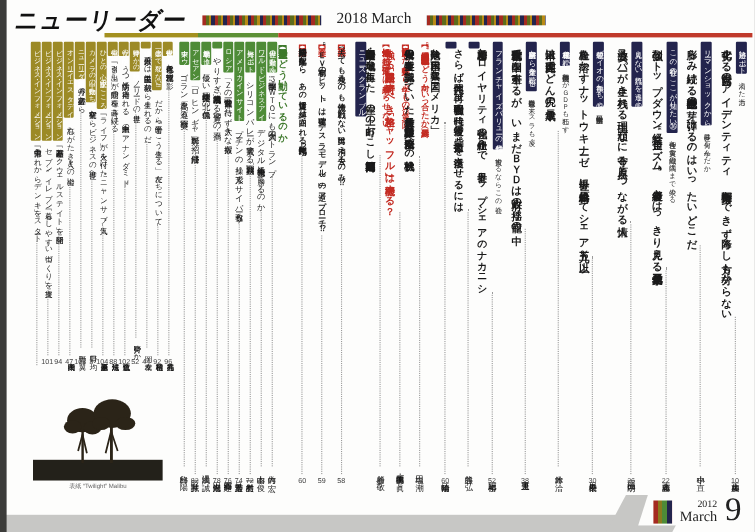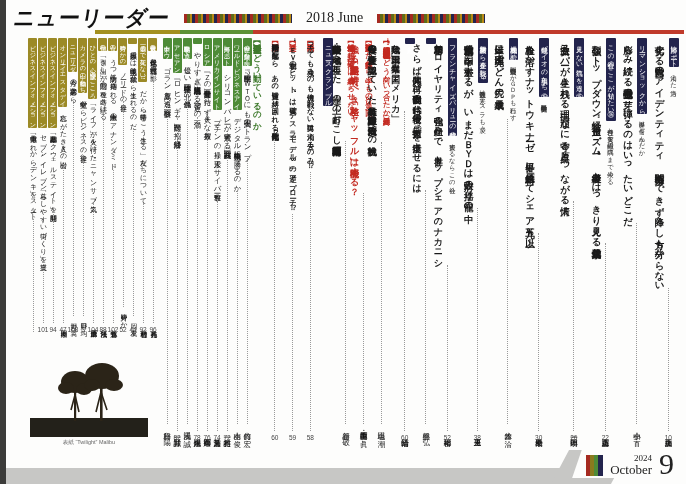--- a/index.html
+++ b/index.html
@@ -59,21 +59,21 @@
   .issue .inum{font-family:"Liberation Serif",serif;font-size:30px;color:#222;line-height:0.85;}
 </style>
 </head>
 <body>
 
 <div id="canvas">
 
   <div class="header">
     <div class="logo">ニューリーダー</div>
     <div class="stripes"></div>
-    <div class="hdate">2018 June</div>
+    <div class="hdate">2018 March</div>
     <div class="stripes"></div>
   </div>
 
   <div class="secbar" style="left:95px;width:85px;background:#a3901f;"></div>
   <div class="secbar" style="left:180px;width:73px;background:#5d9136;"></div>
   <div class="secbar" style="left:253px;width:431px;background:#c03a2b;"></div>
 
   <div id="toc">
       <div class="section sec-features1" style="left: 558px; width: 126px; height: 404px;">
         <div class="col">
@@ -427,19 +427,19 @@
   </div>
   <div class="caption">表紙 “Twilight” Malibu</div>
 
   <div class="band-bottom"></div>
   <div class="band-bottom2"></div>
   <div class="edge-left"></div>
 
   <div class="issue">
     <div class="istripes"></div>
     <div>
-      <div class="iyear">2024</div>
-      <div class="imonth">October</div>
+      <div class="iyear">2012</div>
+      <div class="imonth">March</div>
     </div>
     <div class="inum">9</div>
   </div>
 
 </div>
 
 </body></html>

